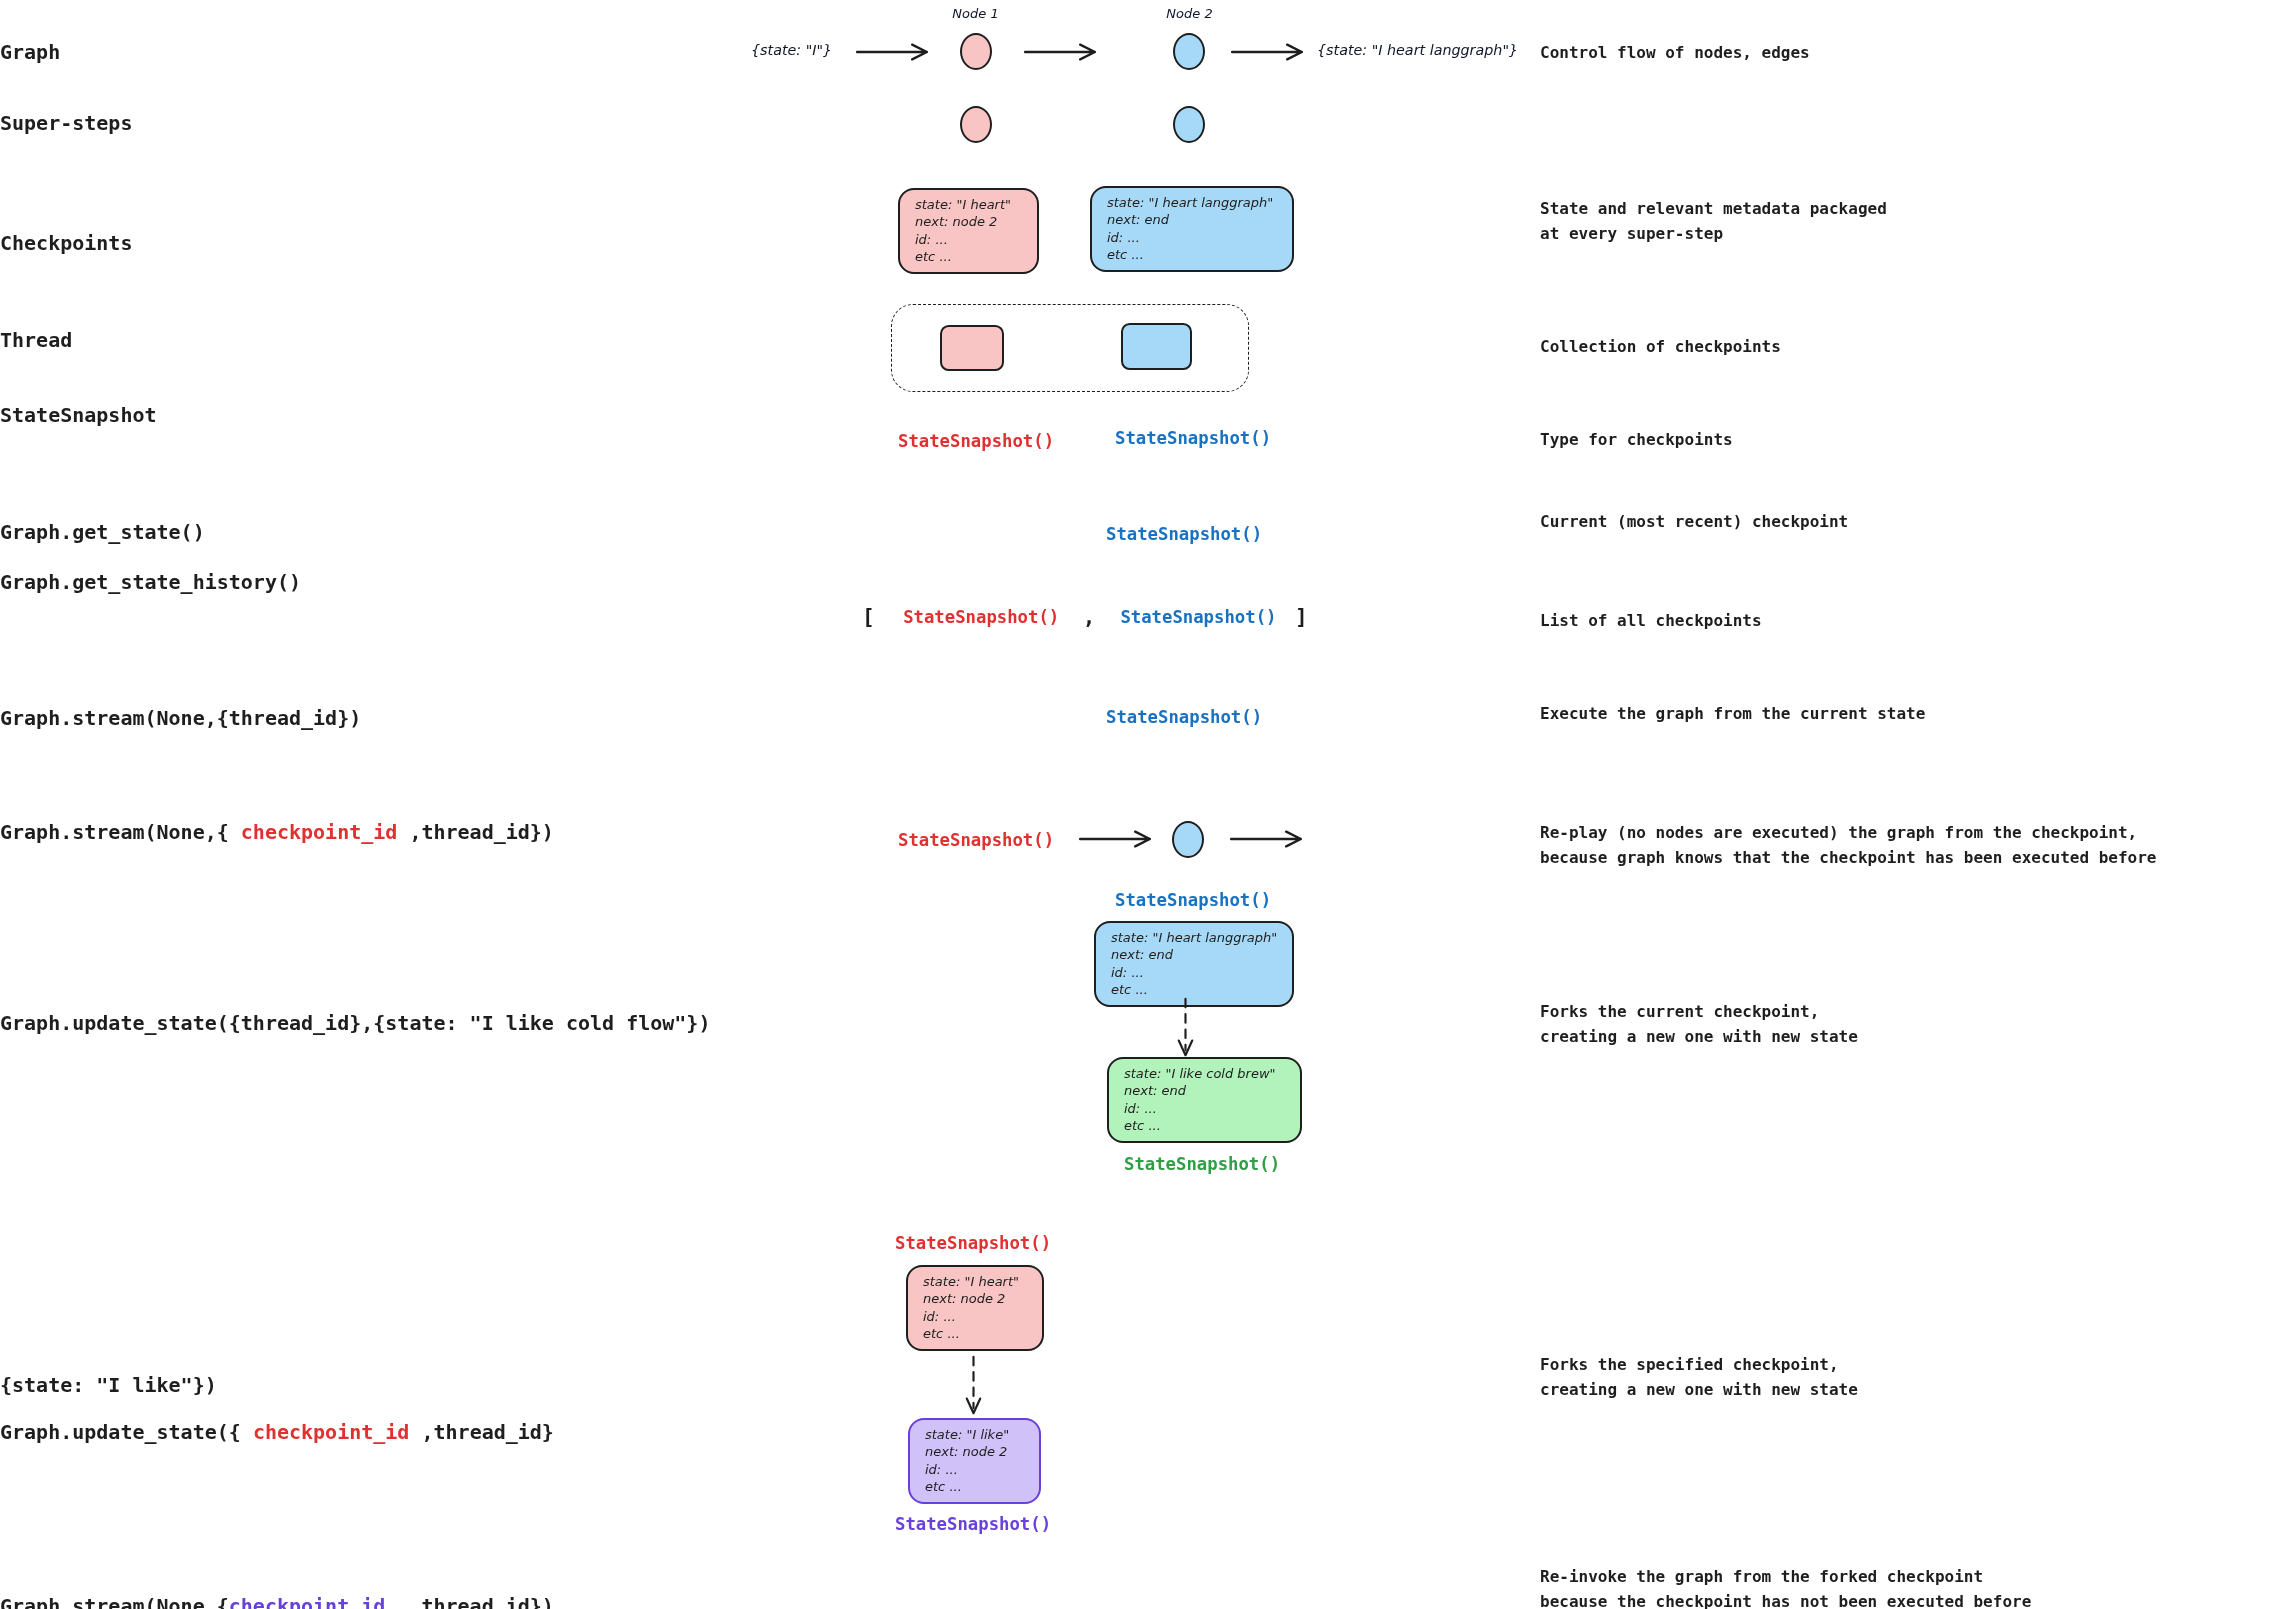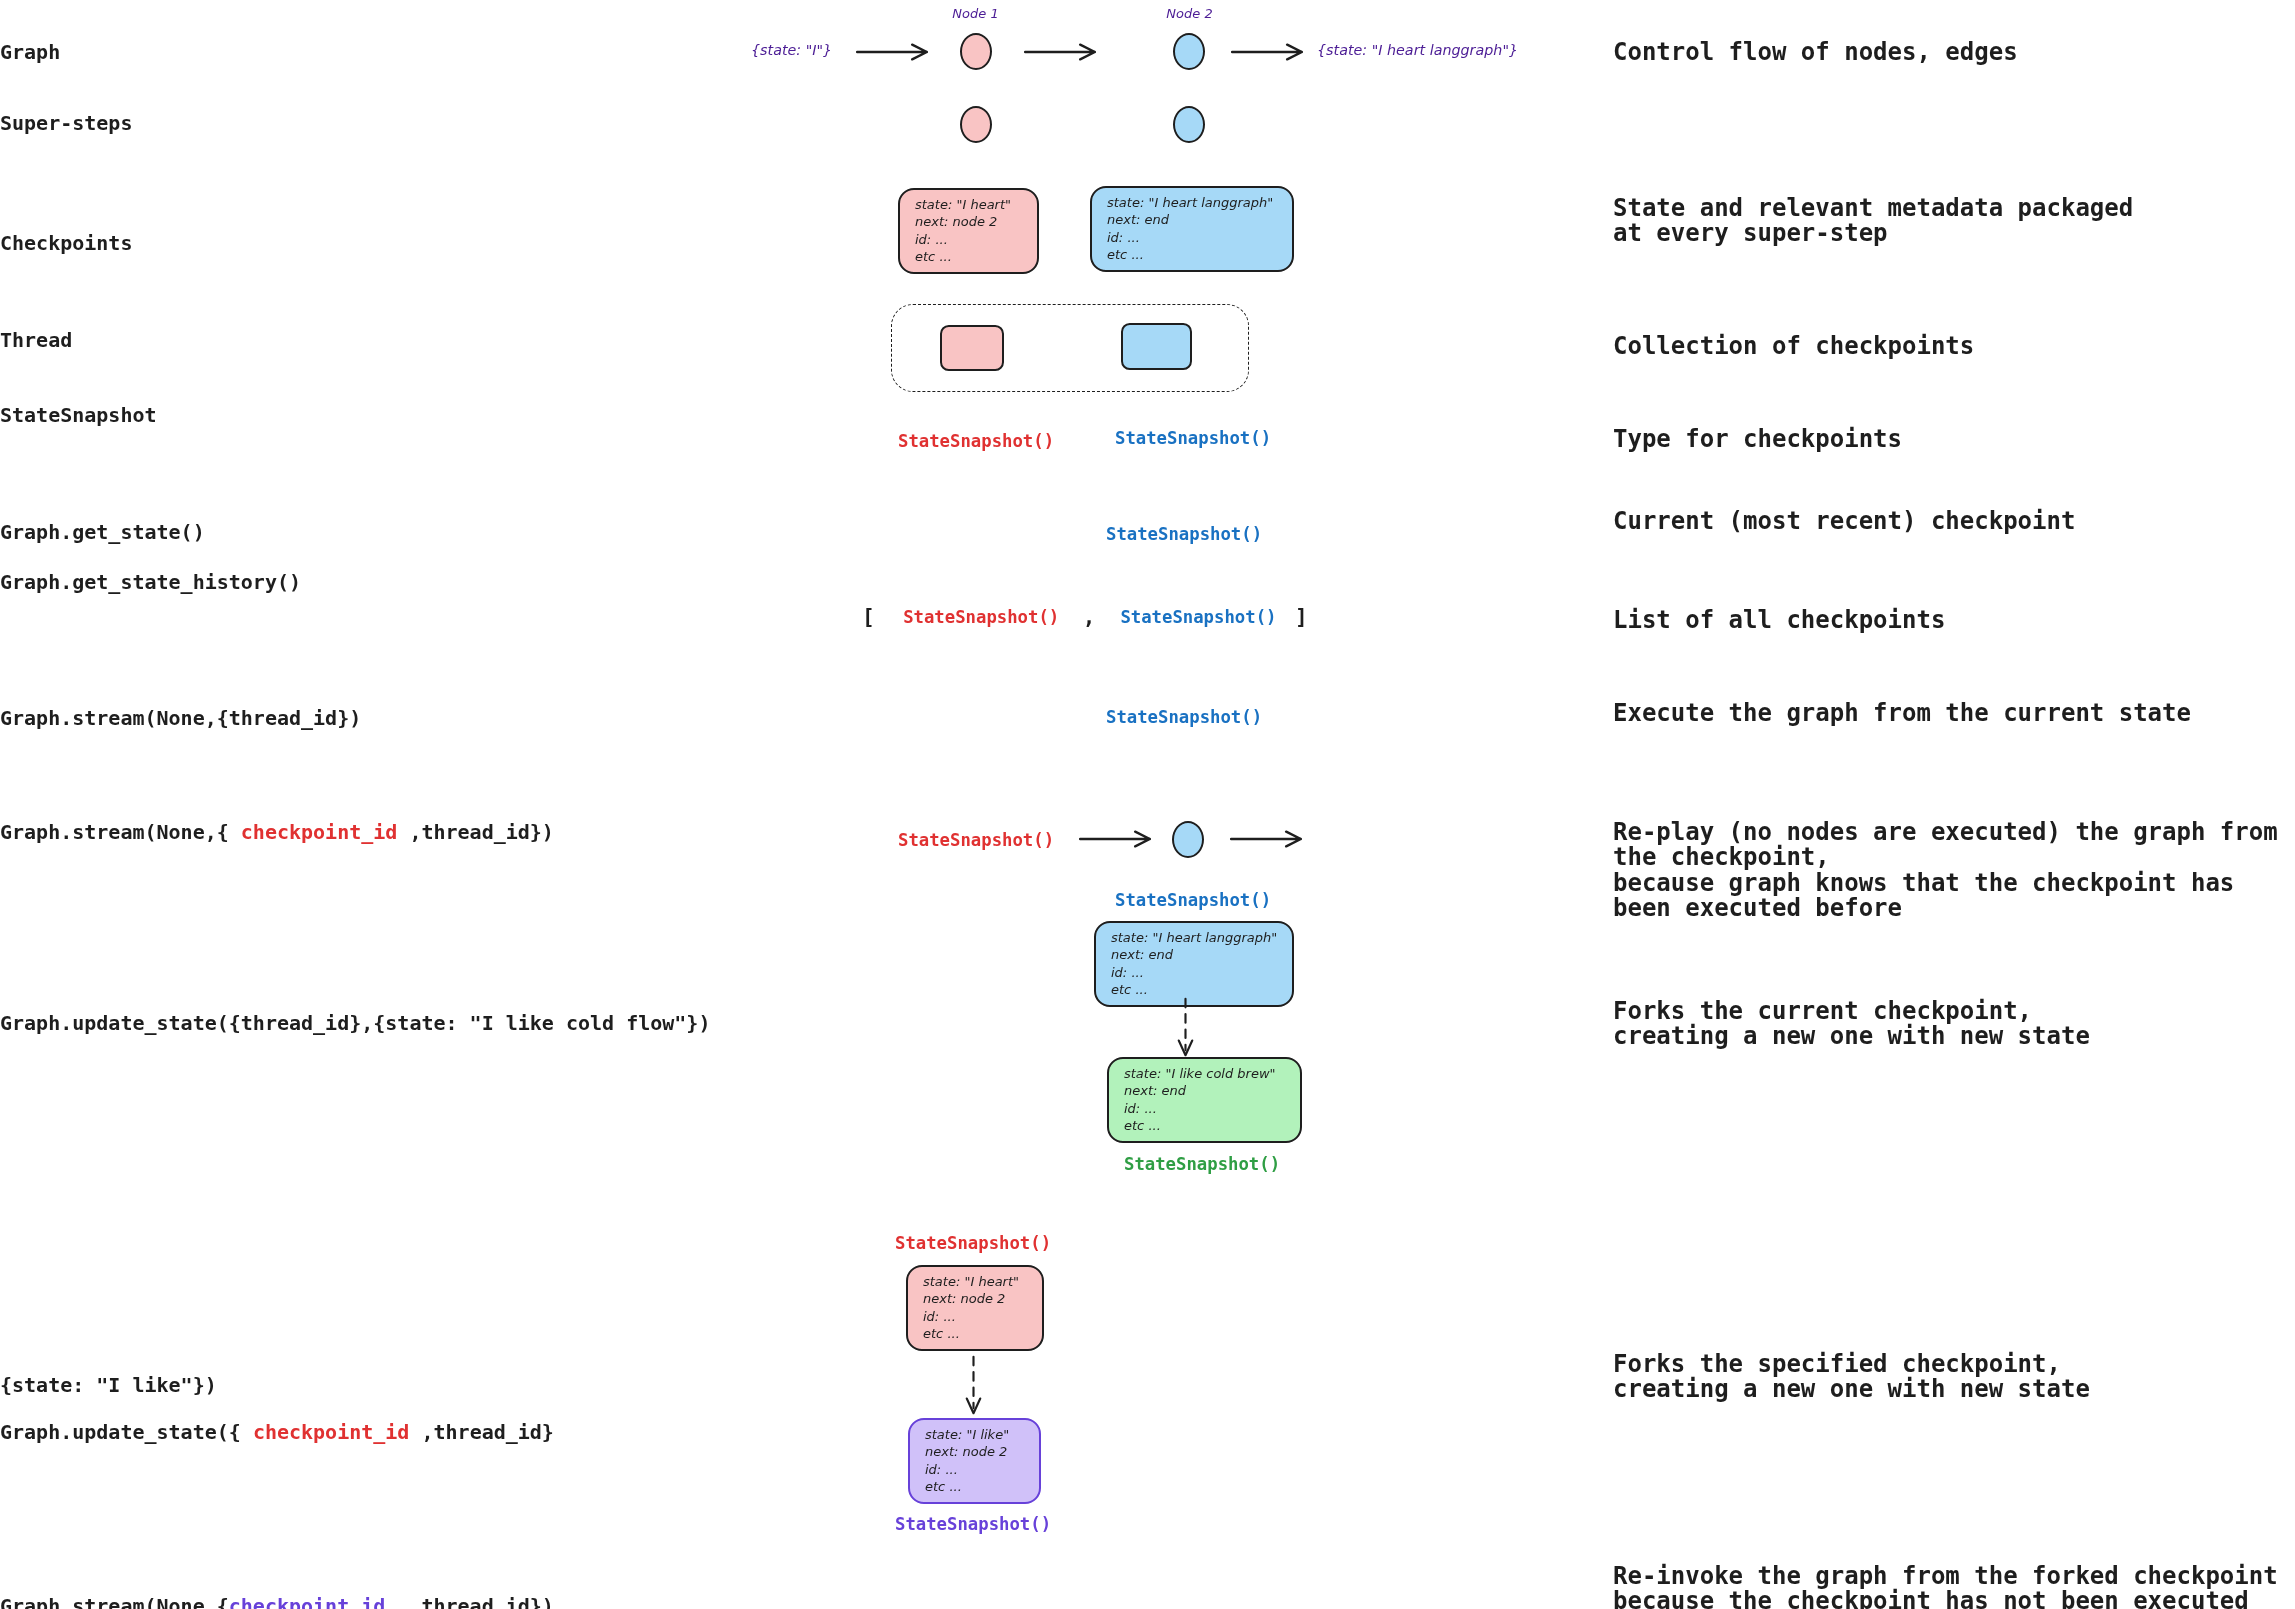--- a/index.html
+++ b/index.html
@@ -2,33 +2,33 @@
 <html style="font-size:10px"><head>
 <meta charset="utf-8">
 <style>
   html,body{margin:0;padding:0;background:#ffffff;}
   .canvas{position:relative;width:2295px;height:1610px;background:#ffffff;overflow:hidden;
           font-family:"DejaVu Sans Mono",monospace;color:#1e1e1e;}
   
   .lab{position:absolute;left:0;width:731px;font-size:20px;font-weight:700;
        line-height:25.4px;white-space:pre;color:#1e1e1e;}
   
-  .desc{position:absolute;left:1613px;font-size:24px;font-weight:700;line-height:25.4px;
+  .desc{position:absolute;left:1540px;font-size:16px;font-weight:700;line-height:25.4px;
         white-space:pre-line;color:#1e1e1e;}
   
   .snap{position:absolute;font-size:17.3px;font-weight:700;white-space:pre;}
   .red{color:#e03131;}
   .blue{color:#1971c2;}
   .green{color:#2f9e44;}
   .purple{color:#6741d9;}
   .hl-red{color:#e03131;}
   .hl-purple{color:#6741d9;}
   
   .hand{position:absolute;font-family:"DejaVu Sans",sans-serif;font-style:italic;
-        font-size:14.3px;color:#4c1d95;white-space:pre;}
+        font-size:14.3px;color:#0f172a;white-space:pre;}
   .hand-center{text-align:center;}
   
   .node{position:absolute;width:32px;height:37px;border:2.5px solid #1e1e1e;border-radius:50%;
         box-sizing:border-box;}
   .node-pink{background:#f9c4c4;}
   .node-blue{background:#a6d9f7;}
   
   .cbox{position:absolute;border:2.5px solid #1e1e1e;border-radius:16px;box-sizing:border-box;
         padding:6.2px 10px 6.2px 15px;font-family:"DejaVu Sans",sans-serif;font-style:italic;
         font-size:13px;line-height:17.3px;white-space:pre-line;color:#1e1e1e;}

